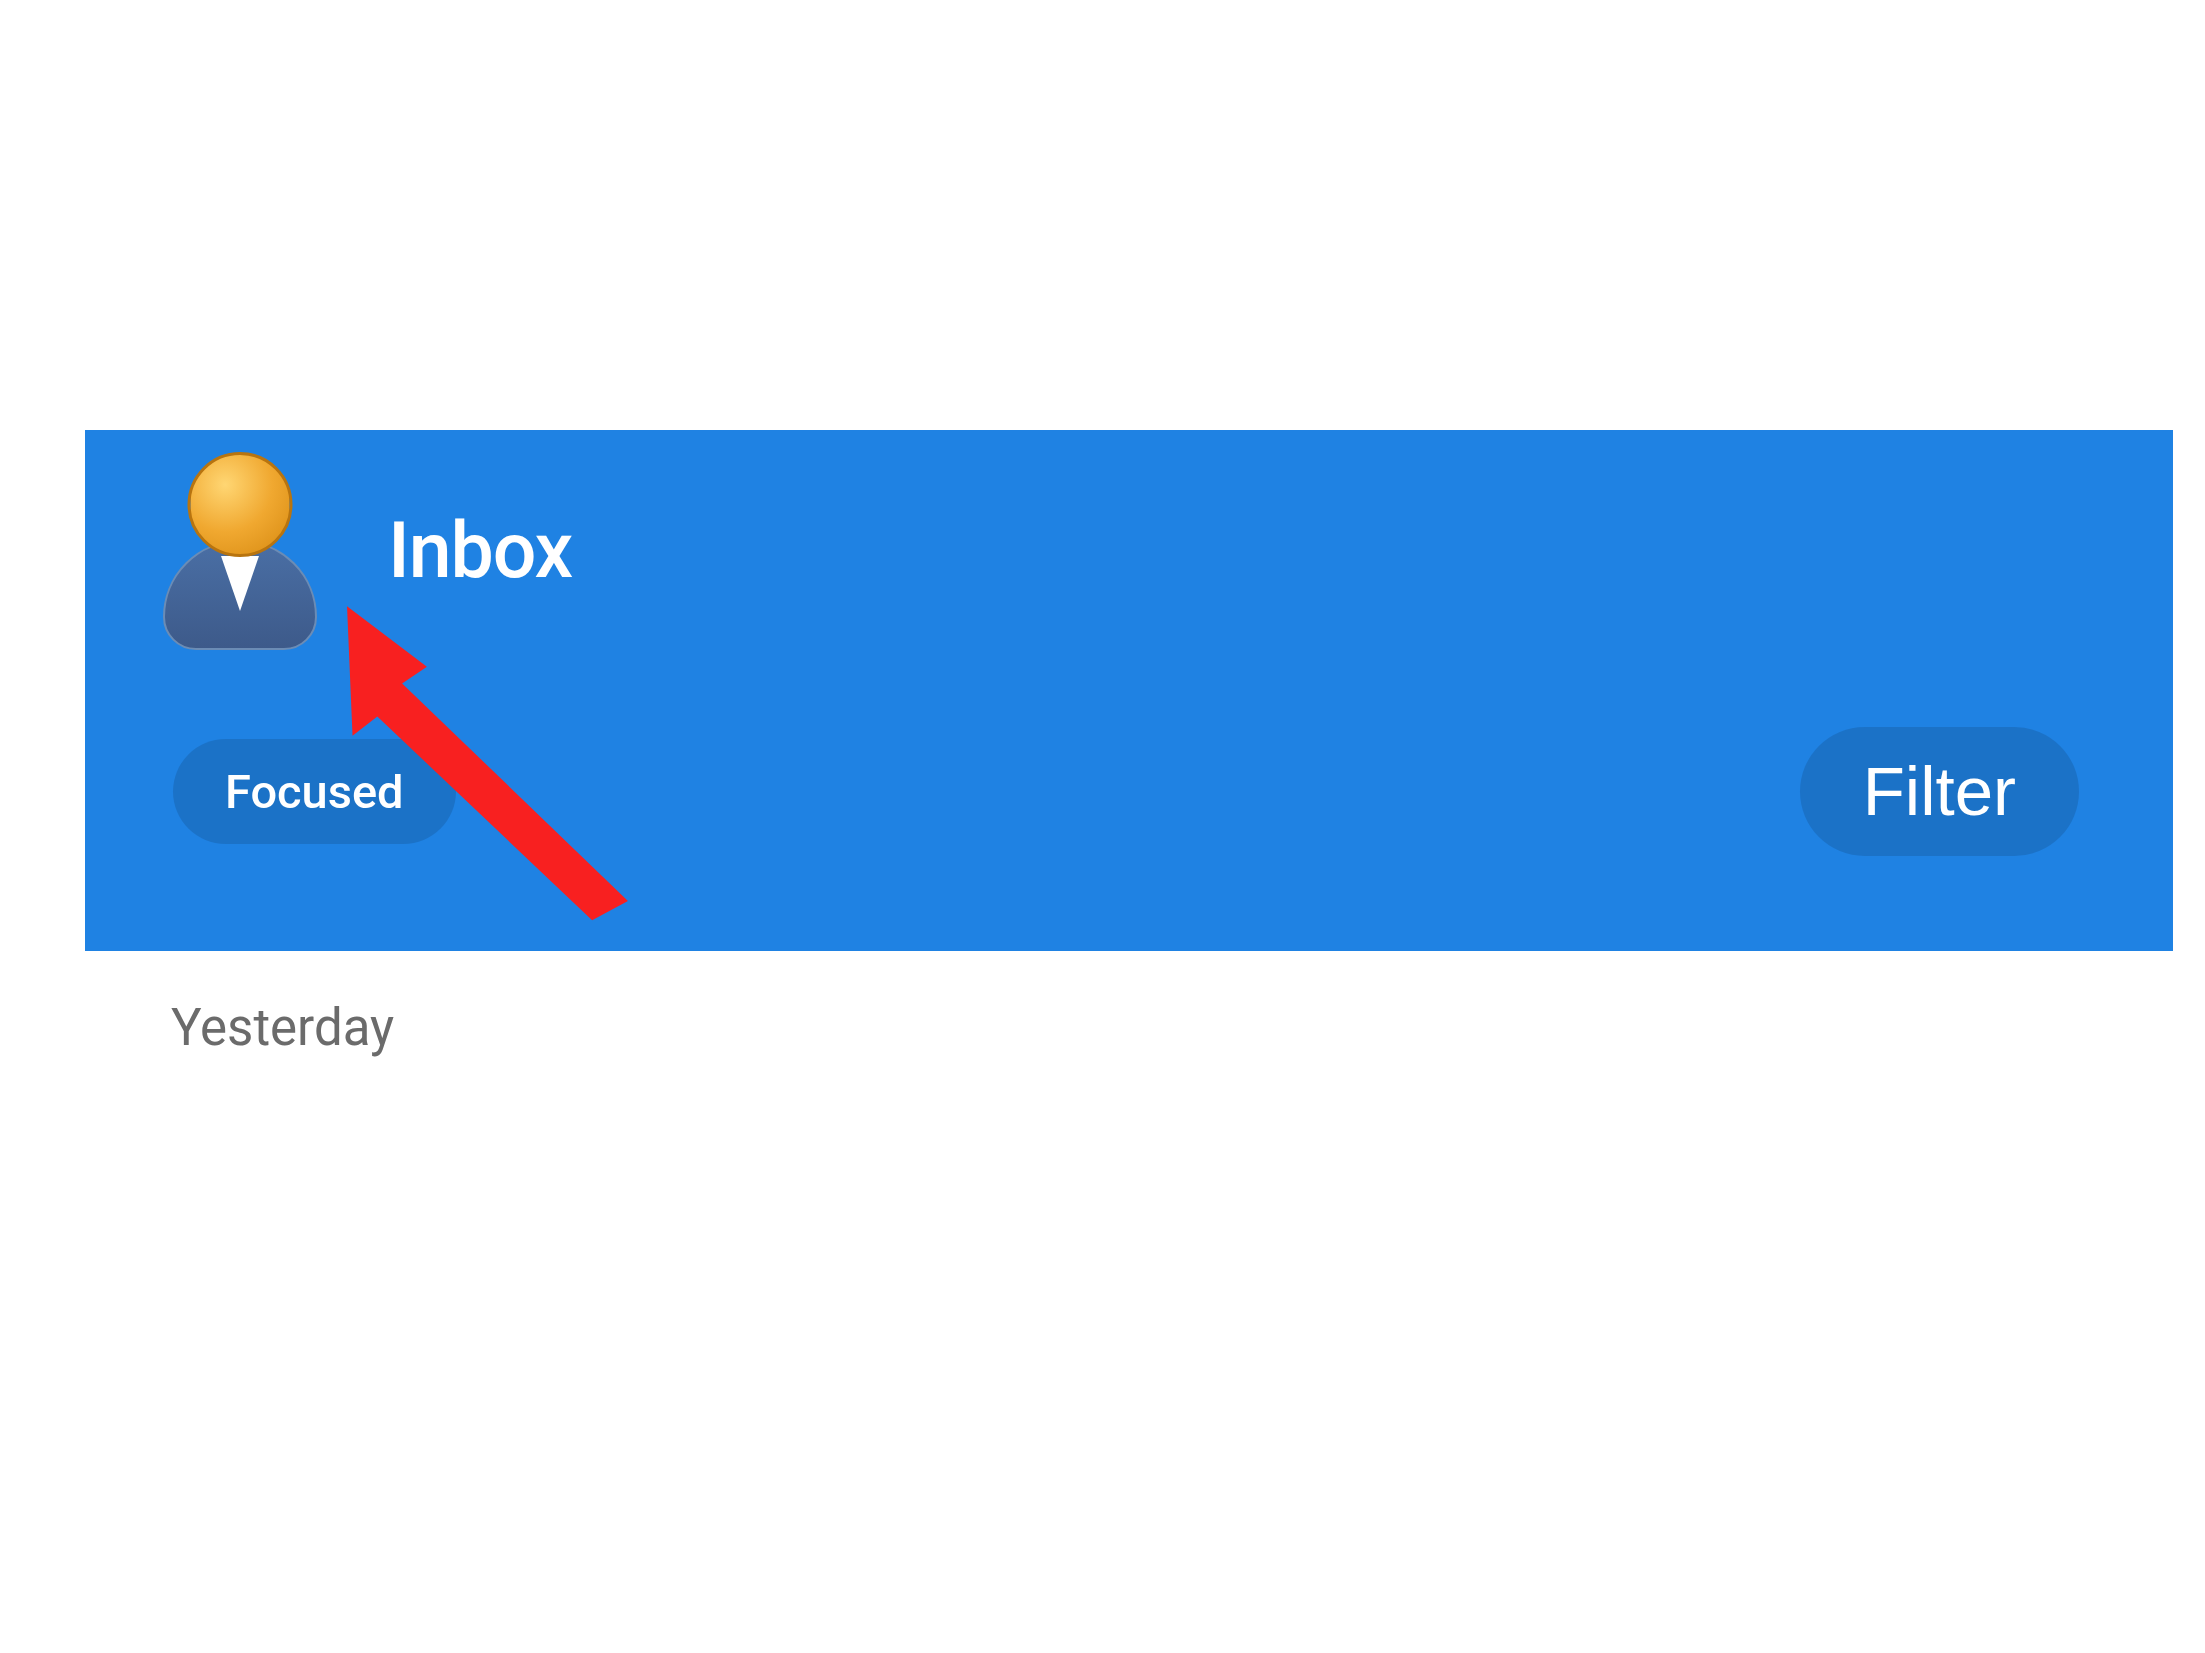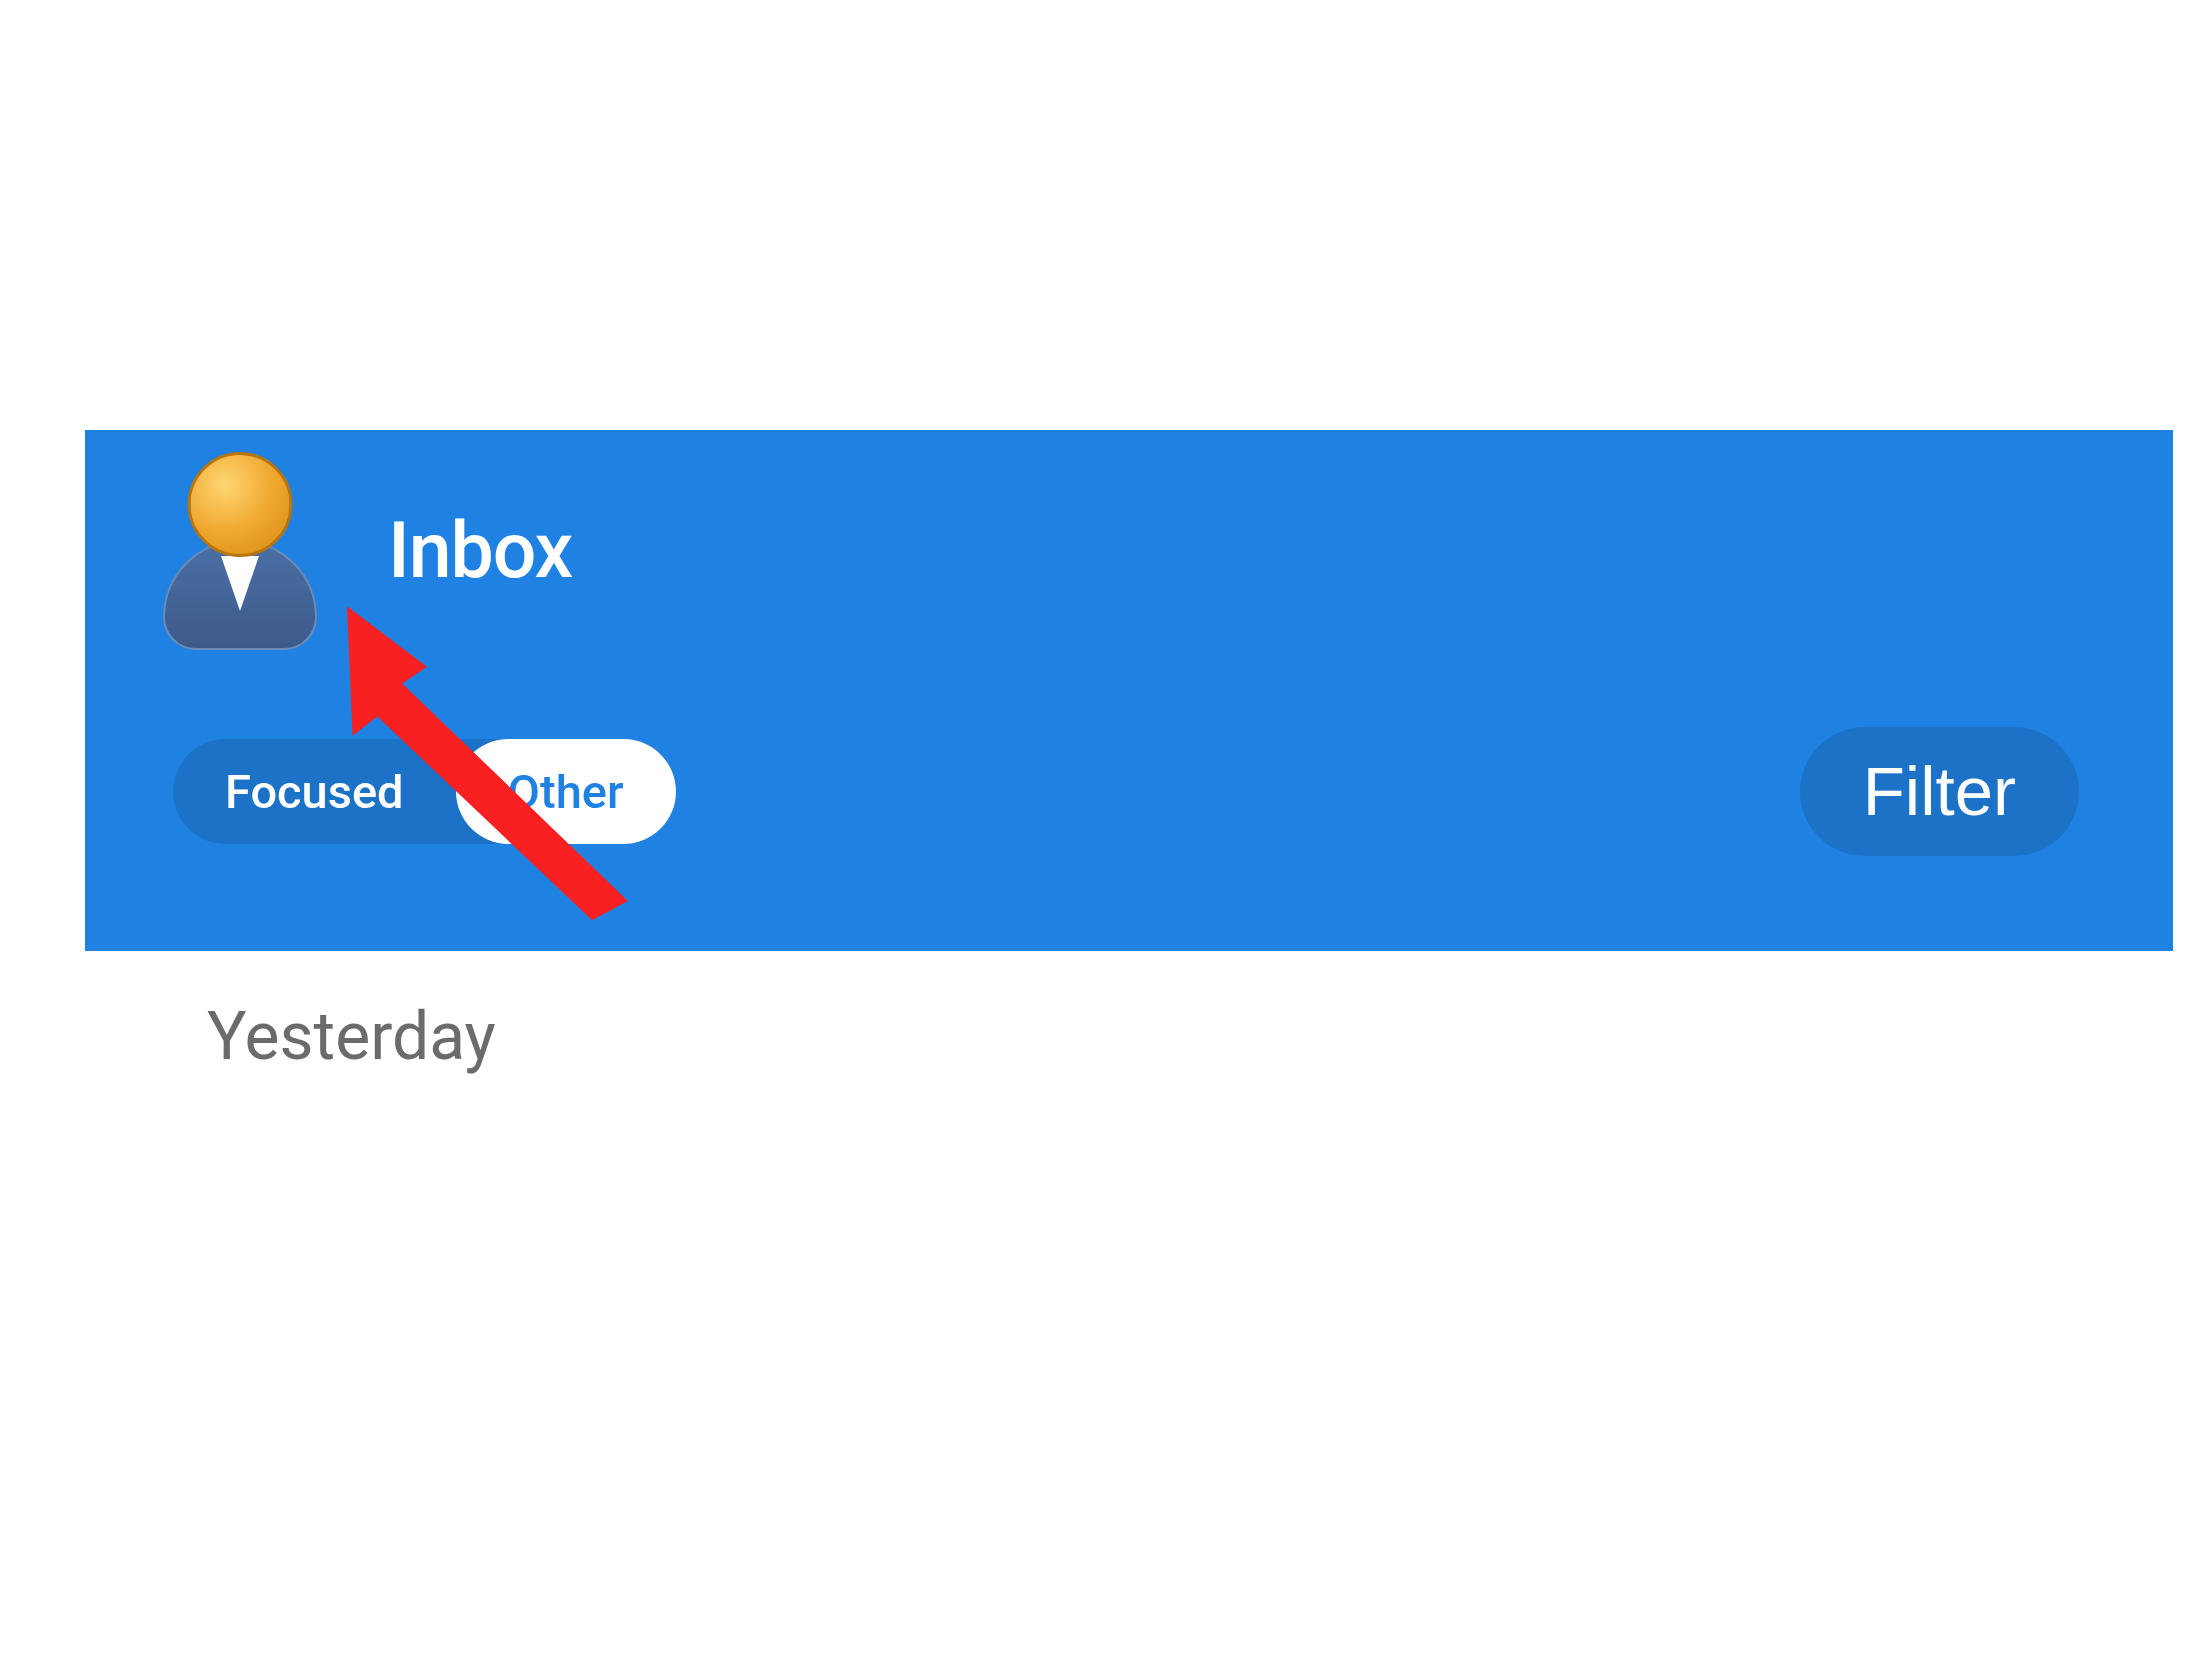--- a/index.html
+++ b/index.html
@@ -105,24 +105,23 @@
       font-weight: 500;
       padding: 25px 63px;
       border-radius: 88px;
       cursor: pointer;
       border: none;
     }
     .date-header {
       position: absolute;
       top: 998px;
       left: 171px;
-      font-size: 66px;
+      font-size: 51px;
       color: #6b6b6b;
       font-weight: 400;
-      margin-left: 36px;
     }
     .arrow-annotation {
       position: absolute;
       top: 595px;
       left: 325px;
       pointer-events: none;
       z-index: 10;
     }
   </style>
 </head>
@@ -133,21 +132,20 @@
     <div class="avatar">
       <div class="avatar-body"></div>
       <div class="avatar-collar"></div>
       <div class="avatar-head"></div>
     </div>
     <div class="page-title">Inbox</div>
   </div>
   <div class="header-bottom">
     <div class="tab-group">
       <div class="tab">Focused</div>
-      <div class="tab active">Other</div>
     </div>
     <button class="filter-btn">Filter</button>
   </div>
 </div>
 
 <div class="date-header">Yesterday</div>
 
 <svg class="arrow-annotation" width="358" height="331" viewBox="0 0 650 600">
   <defs>
     <marker id="arrowhead" markerWidth="10" markerHeight="10" refX="2" refY="5" orient="auto">

